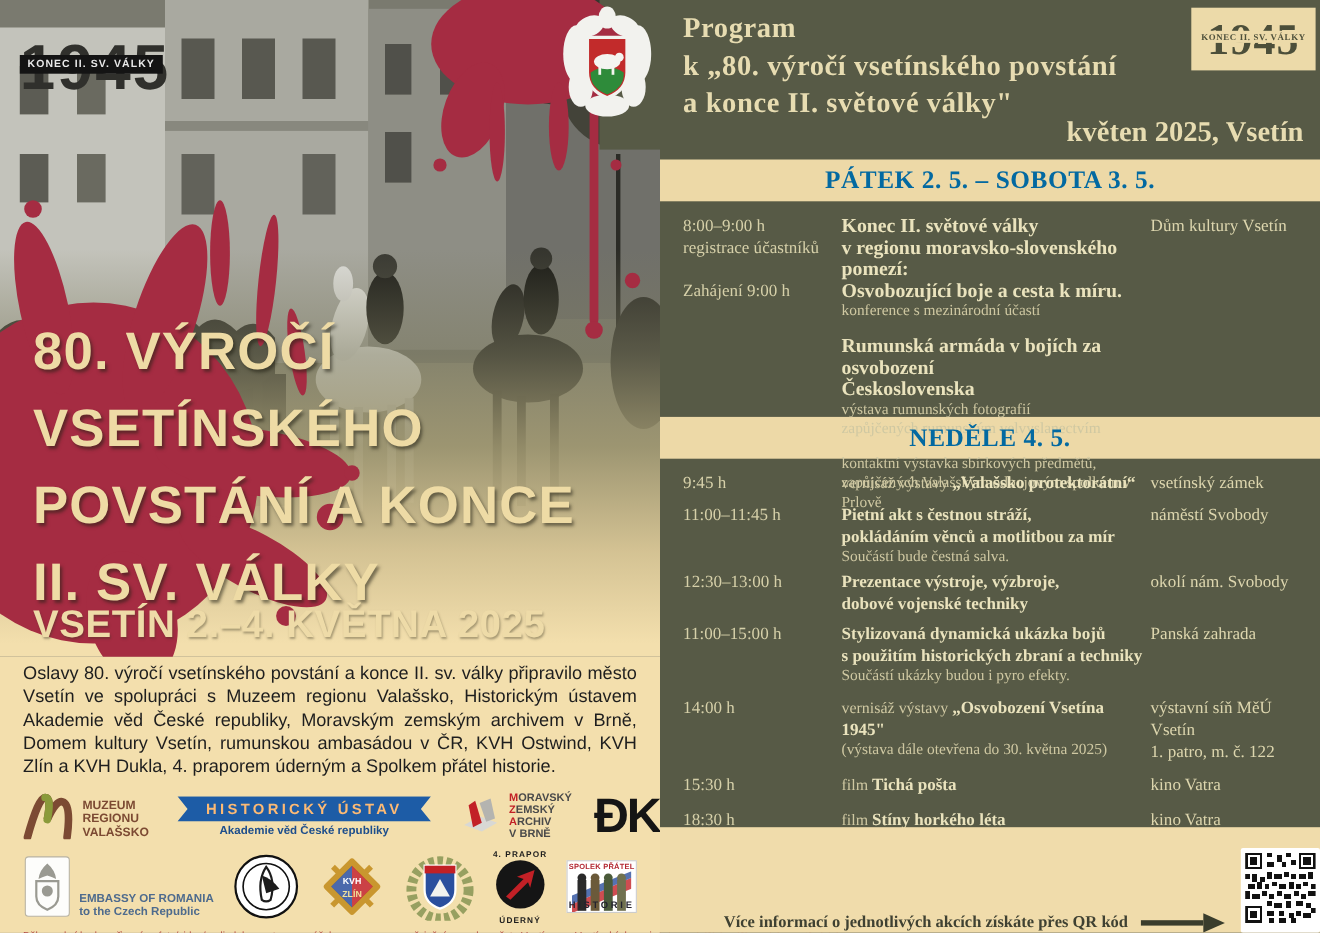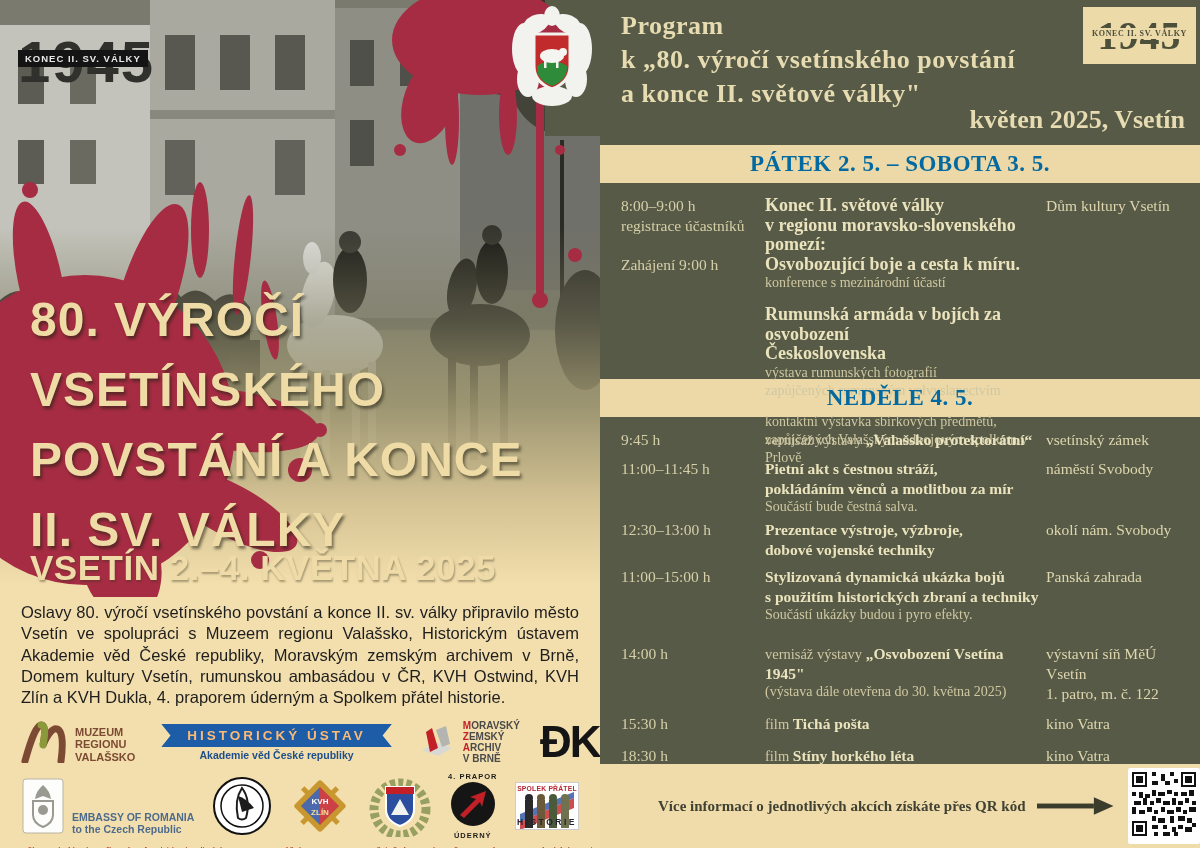--- a/index.html
+++ b/index.html
@@ -69,22 +69,22 @@
   .ev .b{font-size:18px;font-weight:bold;color:#eae3bd;line-height:19.5px;}
   .ev .n{font-size:14px;color:#cfc8a2;line-height:18px;}
   .loc div{font-size:15.5px;color:#ddd6ae;line-height:20px;}
   .fri-sec{height:196px;}
   .sun-sec{height:265px;}
   .srow{display:grid;grid-template-columns:144px 281px 1fr;}
   .srow .time{font-size:15.5px;color:#d6d0a9;line-height:20px;}
   .srow .pre{font-size:14.5px;color:#cfc8a2;}
   .srow .b{font-size:15.5px;font-weight:bold;color:#eae3bd;line-height:19.5px;}
   .srow .n{font-size:14px;color:#cfc8a2;line-height:18px;}
-  .rp-footer{position:absolute;left:0;bottom:0;width:600px;height:84px;background:#f0dcab;
-     display:flex;align-items:center;}
+  .rp-footer{position:absolute;left:0;bottom:0;width:600px;height:96px;background:#f0dcab;
+     display:flex;align-items:flex-end;}
   .rp-footer .info{font-size:15px;font-weight:bold;color:#3f4132;margin-left:58px;white-space:nowrap;}
   .rp-footer .arrow{margin-left:12px;}
   .qr{margin-left:14px;background:#fff;padding:4px;border-radius:2px;}
 </style>
 </head>
 <body>
 
 <div class="poster">
 
   <div class="left-panel">
@@ -381,21 +381,21 @@
         <div class="time">12:30–13:00 h</div>
         <div>
           <div class="b">Prezentace výstroje, výzbroje,</div>
           <div class="b">dobové vojenské techniky</div>
         </div>
         <div class="loc">
             <div>okolí nám. Svobody</div>
           </div>
       </div>
 
-      <div class="srow" style="margin-bottom:20px;">
+      <div class="srow" style="margin-bottom:10px;">
         <div class="time">11:00–15:00 h</div>
         <div>
           <div class="b">Stylizovaná dynamická ukázka bojů</div>
           <div class="b">s použitím historických zbraní a techniky</div>
           <div class="n">Součástí ukázky budou i pyro efekty.</div>
         </div>
         <div class="loc">
             <div>Panská zahrada</div>
           </div>
       </div>

